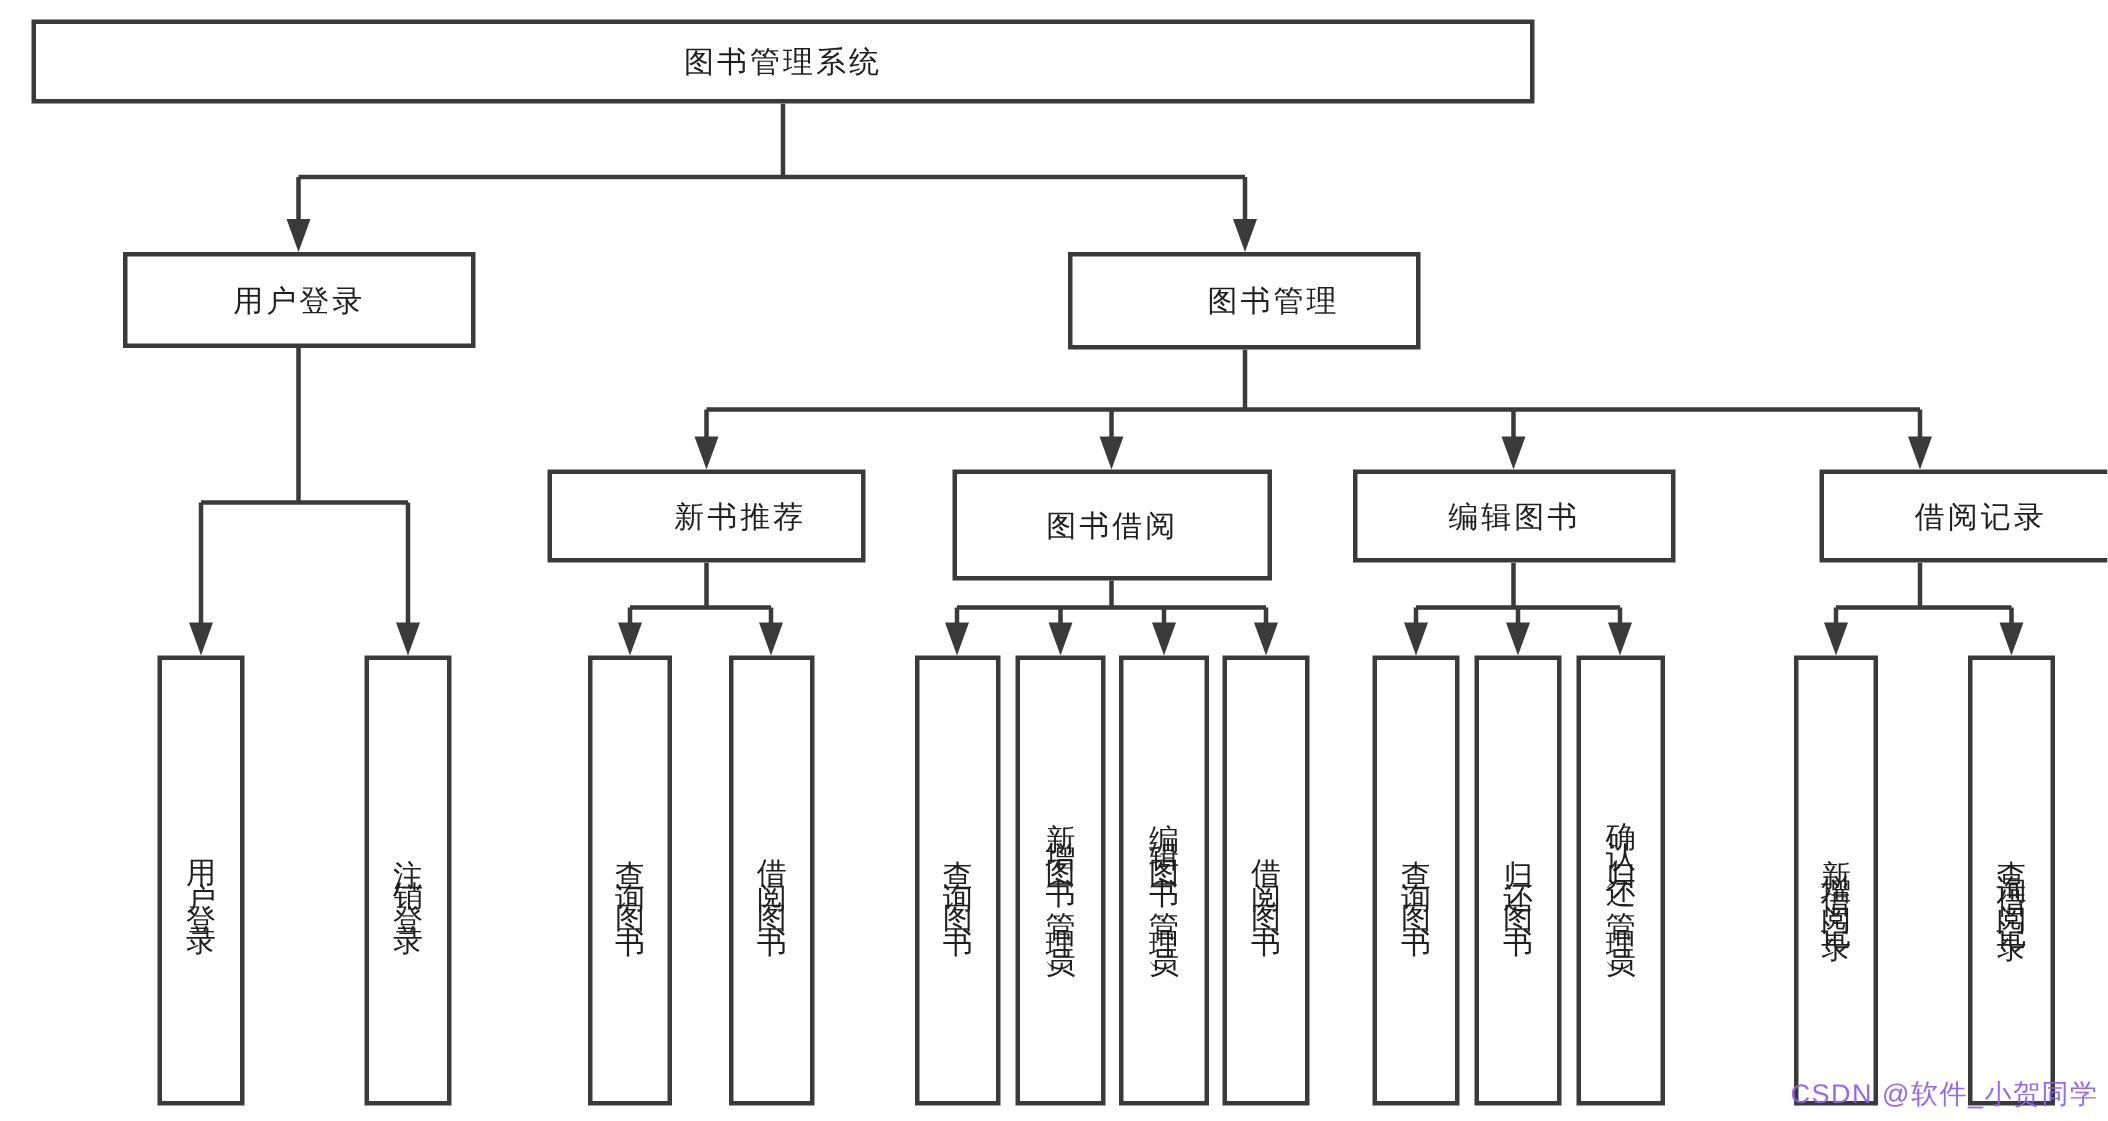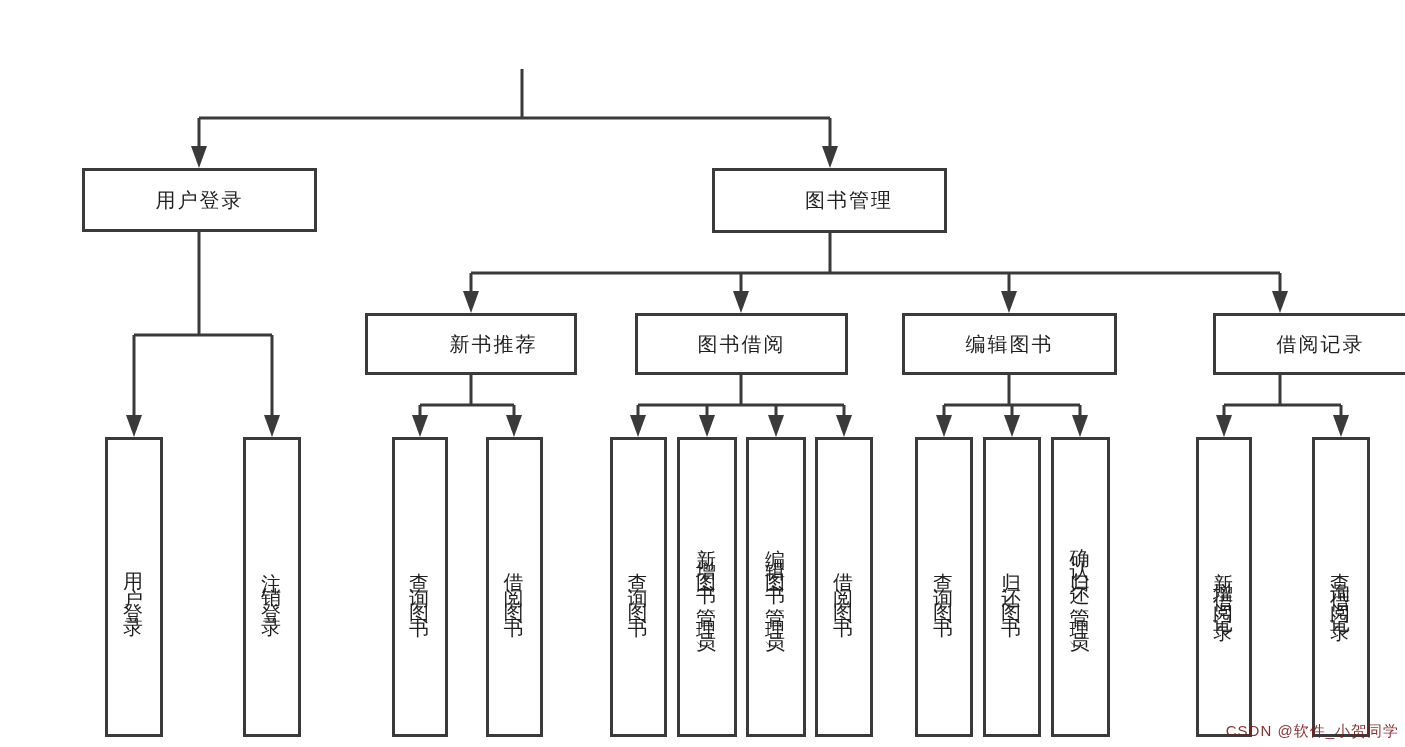--- a/index.html
+++ b/index.html
@@ -27,22 +27,22 @@
     text-orientation:mixed;
     font-size:20px;
     letter-spacing:15px;
     top:437px;height:300px;
   }
   .vbox.len6{letter-spacing:10px;}
   .vbox.len8{letter-spacing:12px;}
   #watermark{
     position:absolute;
     right:6px;bottom:6px;
-    font-size:15px;
-    color:#7f1d1d;
+    font-size:18px;
+    color:#8b5cf6;
     letter-spacing:1px;
     z-index:5;
     opacity:0.92;
   }
 </style>
 </head>
 <body>
 
 <div id="canvas">
 
@@ -79,26 +79,27 @@
       <polygon points="776,437 768,415 784,415"></polygon>
       <polygon points="844,437 836,415 852,415"></polygon>
       <polygon points="944,437 936,415 952,415"></polygon>
       <polygon points="1012,437 1004,415 1020,415"></polygon>
       <polygon points="1080,437 1072,415 1088,415"></polygon>
       <polygon points="1224,437 1216,415 1232,415"></polygon>
       <polygon points="1341,437 1333,415 1349,415"></polygon>
     </g>
   </svg>
 
+  <div class="node hbox root" style="left:21px;top:13px;width:1002px;height:56px;">图书管理系统</div>
 
   <div class="node hbox" style="left:82px;top:168px;width:235px;height:64px;">用户登录</div>
   <div class="node hbox" style="left:712px;top:168px;width:235px;height:65px;padding-left:39px;">图书管理</div>
 
   <div class="node hbox" style="left:365px;top:313px;width:212px;height:62px;padding-left:45px;">新书推荐</div>
-  <div class="node hbox" style="left:635px;top:313px;width:213px;height:62px;">图书借阅</div>
+  <div class="node hbox" style="left:635px;top:313px;width:213px;height:74px;">图书借阅</div>
   <div class="node hbox" style="left:902px;top:313px;width:215px;height:62px;">编辑图书</div>
   <div class="node hbox" style="left:1172px;top:313px;width:215px;height:62px;margin-left:41px;">借阅记录</div>
 
   <div class="node vbox" style="left:105px;width:58px;">用户登录</div>
   <div class="node vbox" style="left:243px;width:58px;">注销登录</div>
 
   <div class="node vbox" style="left:392px;width:56px;">查询图书</div>
   <div class="node vbox" style="left:486px;width:57px;">借阅图书</div>
 
   <div class="node vbox" style="left:610px;width:57px;">查询图书</div>

